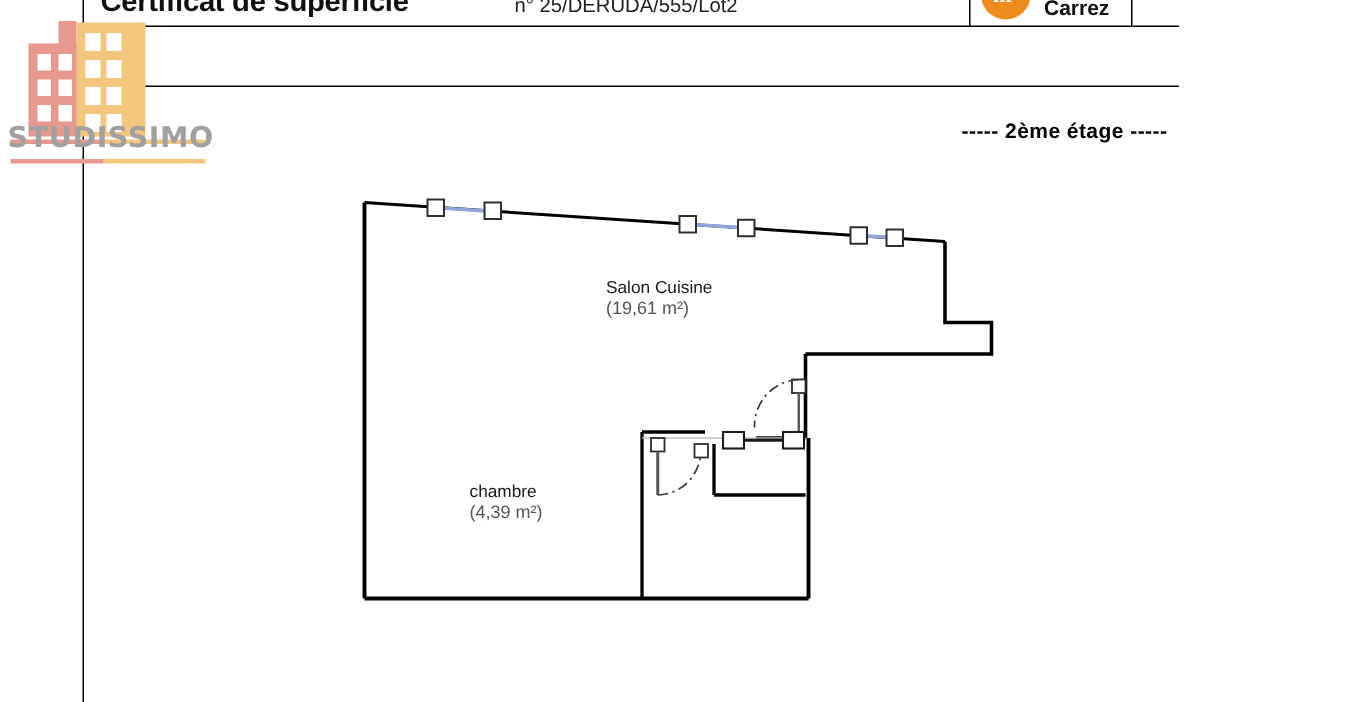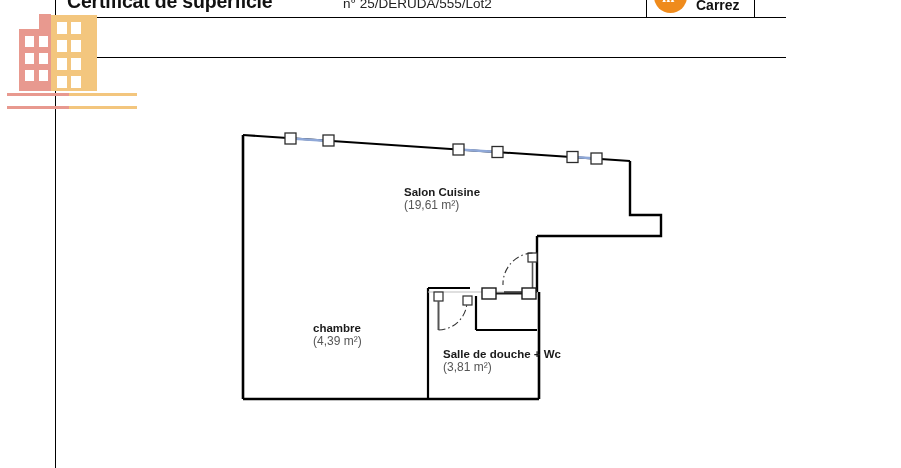--- a/index.html
+++ b/index.html
@@ -145,21 +145,21 @@
     pointer-events: none;
   }
 
   .room-label {
     position: absolute;
     white-space: nowrap;
     line-height: 1.15;
   }
   .room-name {
     font-size: 11.5px;
-    font-weight: bold;
+    font-weight: normal;
     color: #1a1a1a;
     display: block;
   }
   .room-area {
     font-size: 12px;
     color: #555;
     display: block;
   }
 
   #label-salon  { left: 404px; top: 186px; }
@@ -205,24 +205,26 @@
       <rect x="52" y="55" width="10" height="12" fill="#ffffff"></rect>
       <rect x="66" y="55" width="10" height="12" fill="#ffffff"></rect>
       <rect x="52" y="73" width="10" height="12" fill="#ffffff"></rect>
       <rect x="66" y="73" width="10" height="12" fill="#ffffff"></rect>
 
       <rect x="2" y="90" width="62" height="3" fill="#e8998f"></rect>
       <rect x="64" y="90" width="68" height="3" fill="#f3c67e"></rect>
       <rect x="2" y="103" width="62" height="3" fill="#e8998f"></rect>
       <rect x="64" y="103" width="68" height="3" fill="#f3c67e"></rect>
     </svg>
+    <div id="logo-wordmark">STUDISSIMO</div>
   </div>
 
   <div id="content-frame"></div>
 
+  <div id="floor-label">-----  2ème étage  -----</div>
 
   <svg id="plan" viewBox="0 0 901 468">
 
     <g fill="none" stroke="#000000" stroke-width="2.6" stroke-linejoin="miter">
 
       <path d="M 243,135 L 243,399"></path>
 
       <path d="M 243,399 L 539,399"></path>
 
       <path d="M 539,399 L 539,292"></path>
@@ -288,18 +290,14 @@
   <div class="room-label" id="label-salon">
     <span class="room-name">Salon Cuisine</span>
     <span class="room-area">(19,61 m²)</span>
   </div>
 
   <div class="room-label" id="label-chambre">
     <span class="room-name">chambre</span>
     <span class="room-area">(4,39 m²)</span>
   </div>
 
-  <div class="room-label" id="label-sdb">
-    <span class="room-name">Salle de douche + Wc</span>
-    <span class="room-area">(3,81 m²)</span>
-  </div>
 
 </div>
 
 </body></html>

